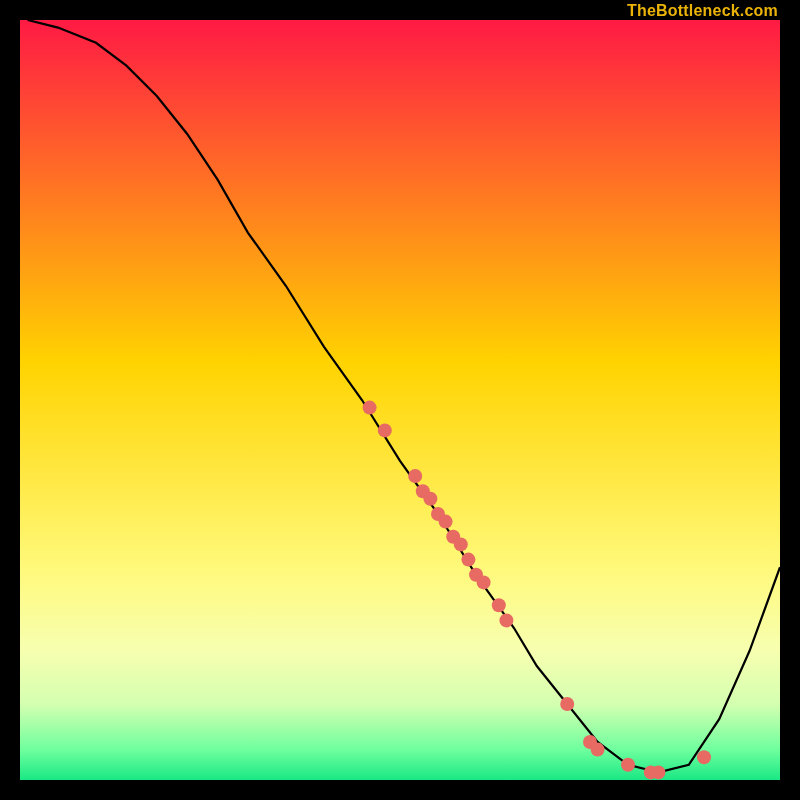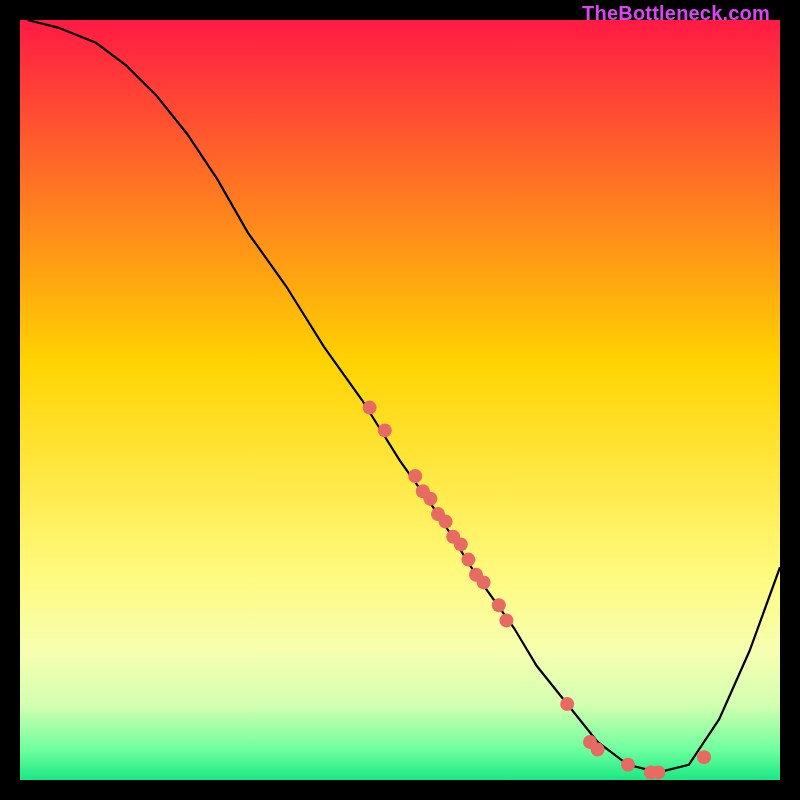--- a/index.html
+++ b/index.html
@@ -20,26 +20,26 @@
   }
   .plot {
     position: absolute;
     left: 0;
     top: 0;
     width: 760px;
     height: 760px;
   }
   .watermark {
     position: absolute;
-    right: 30px;
+    right: 22px;
     top: 2px;
     font-family: Arial, Helvetica, sans-serif;
-    font-size: 20px;
+    font-size: 16px;
     font-weight: 600;
-    color: #d946ef;
+    color: #eab308;
     letter-spacing: 0.2px;
   }
   svg { display: block; }
 </style>
 </head>
 <body>
 
 <div class="frame">
   <svg class="plot" viewBox="0 0 760 760">
     <defs>

